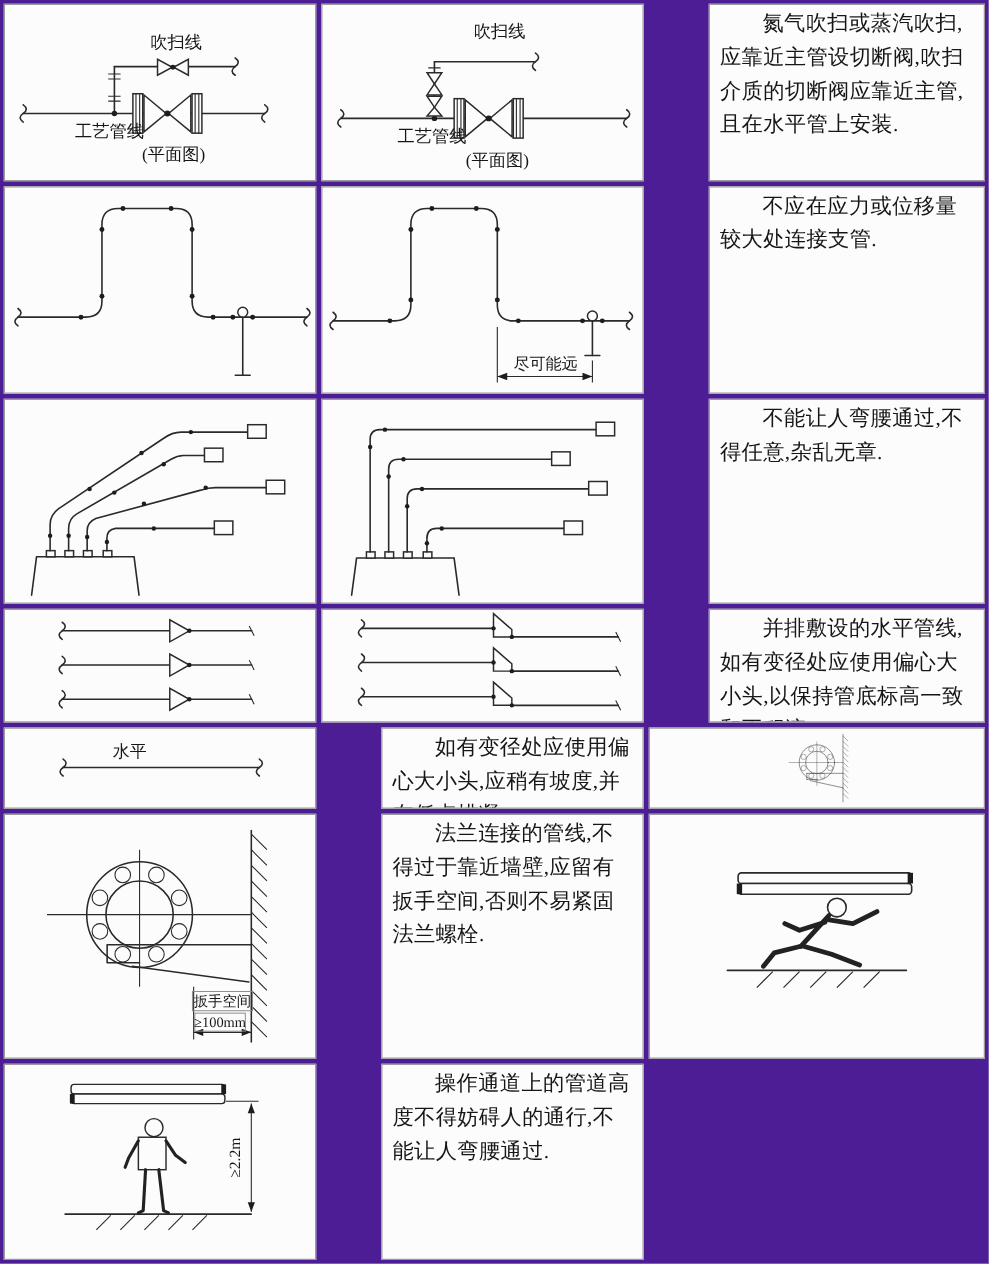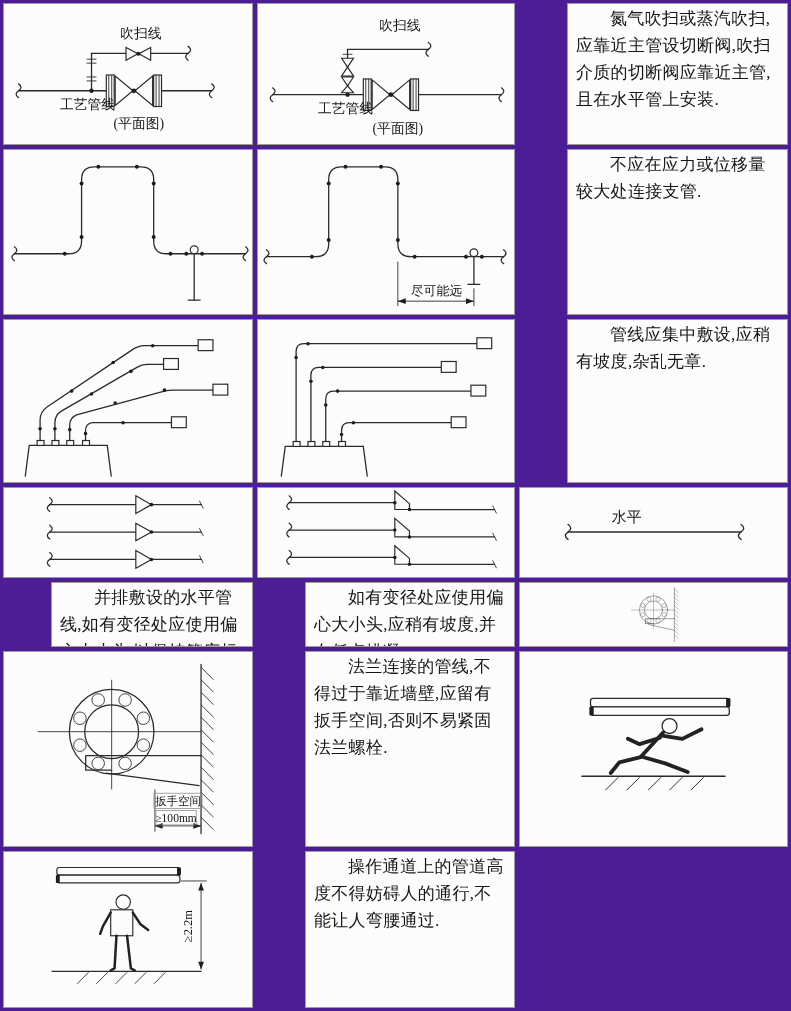--- a/index.html
+++ b/index.html
@@ -234,21 +234,21 @@
       <g>
         <rect class="sym" x="221" y="18" width="15" height="11"></rect>
         <rect class="sym" x="185" y="42" width="15" height="11"></rect>
         <rect class="sym" x="215" y="66" width="15" height="11"></rect>
         <rect class="sym" x="195" y="98" width="15" height="11"></rect>
       </g>
     </svg>
   </div>
 
   <div class="cell note">
-    <p>管线应集中敷设,应稍有坡度,杂乱无章.</p>
+    <p>不能让人弯腰通过,不得任意,杂乱无章.</p>
   </div>
 
   <div class="cell">
     <svg viewBox="0 0 250 91">
       <g>
         <path class="ln" d="M45,17 H200 M45,45 H200 M45,73 H200"></path>
         <path class="ln" d="M45,10 q5,3.5 0,7 q-5,3.5 0,7"></path>
         <path class="ln" d="M45,38 q5,3.5 0,7 q-5,3.5 0,7"></path>
         <path class="ln" d="M45,66 q5,3.5 0,7 q-5,3.5 0,7"></path>
         <path class="thin" d="M198,13 L202,21 M198,41 L202,49 M198,69 L202,77"></path>
@@ -277,33 +277,33 @@
         <circle class="dot" cx="138" cy="15" r="1.8"></circle>
           <circle class="dot" cx="153" cy="22" r="1.8"></circle>
         <circle class="dot" cx="138" cy="43" r="1.8"></circle>
           <circle class="dot" cx="153" cy="50" r="1.8"></circle>
         <circle class="dot" cx="138" cy="71" r="1.8"></circle>
           <circle class="dot" cx="153" cy="78" r="1.8"></circle>
       </g>
     </svg>
   </div>
 
+  <div class="cell note">
+    <p>并排敷设的水平管线,如有变径处应使用偏心大小头,以保持管底标高一致和不积液.</p>
+  </div>
+
   <div class="cell">
     <svg viewBox="0 0 250 65">
       <g>
         <path class="ln" d="M45,32 H207"></path>
         <path class="ln" d="M45,25 q5,3.5 0,7 q-5,3.5 0,7"></path>
         <path class="ln" d="M207,25 q5,3.5 0,7 q-5,3.5 0,7"></path>
       </g>
       <text class="t14" x="100" y="23" text-anchor="middle">水平</text>
     </svg>
-  </div>
-
-  <div class="cell note">
-    <p>并排敷设的水平管线,如有变径处应使用偏心大小头,以保持管底标高一致和不积液.</p>
   </div>
 
 
   <div class="cell note">
     <p>如有变径处应使用偏心大小头,应稍有坡度,并在低点排凝.</p>
   </div>
 
   <div class="cell">
     <svg viewBox="0 0 250 196">
       <g>

